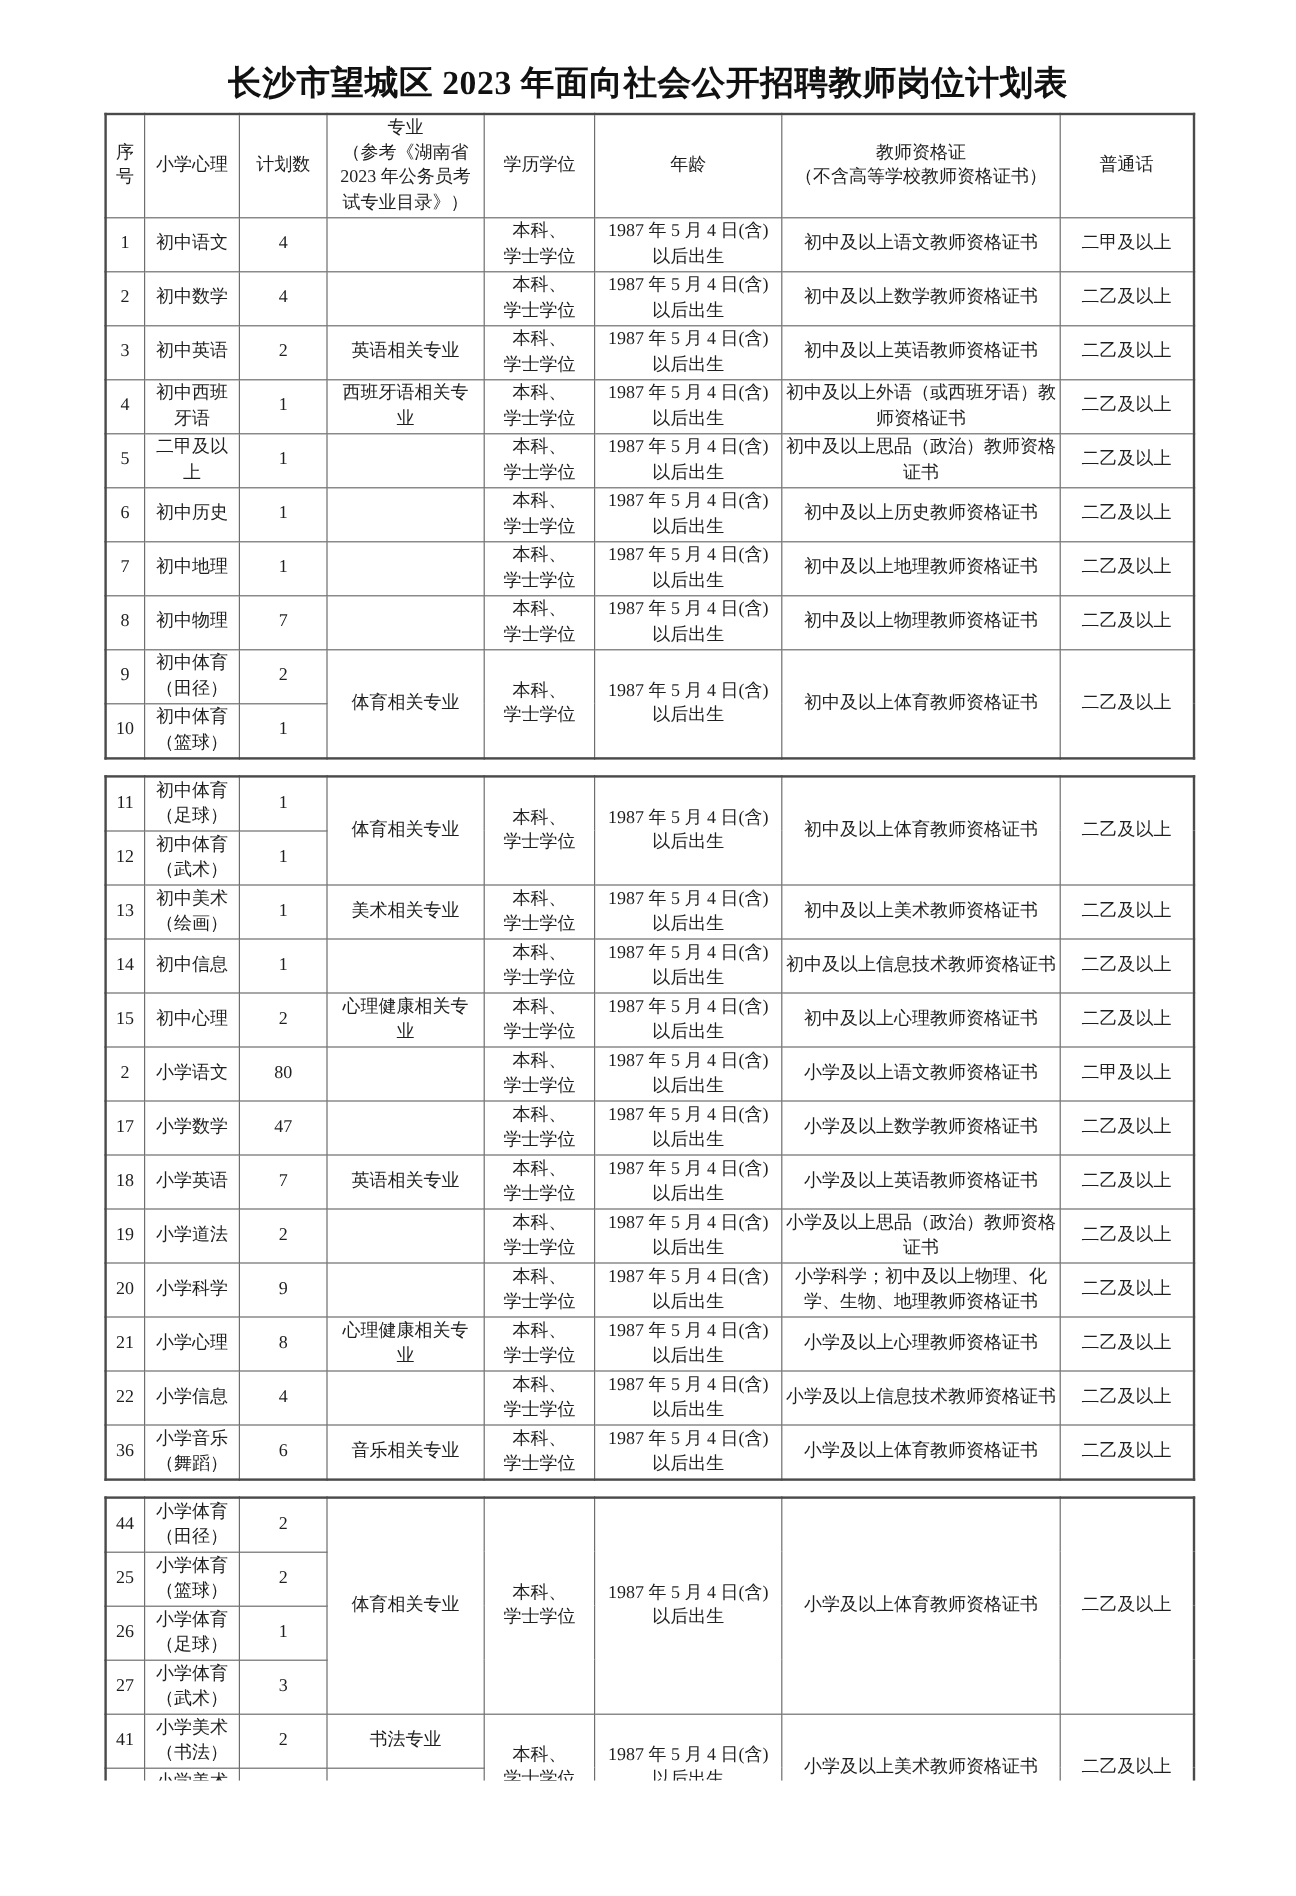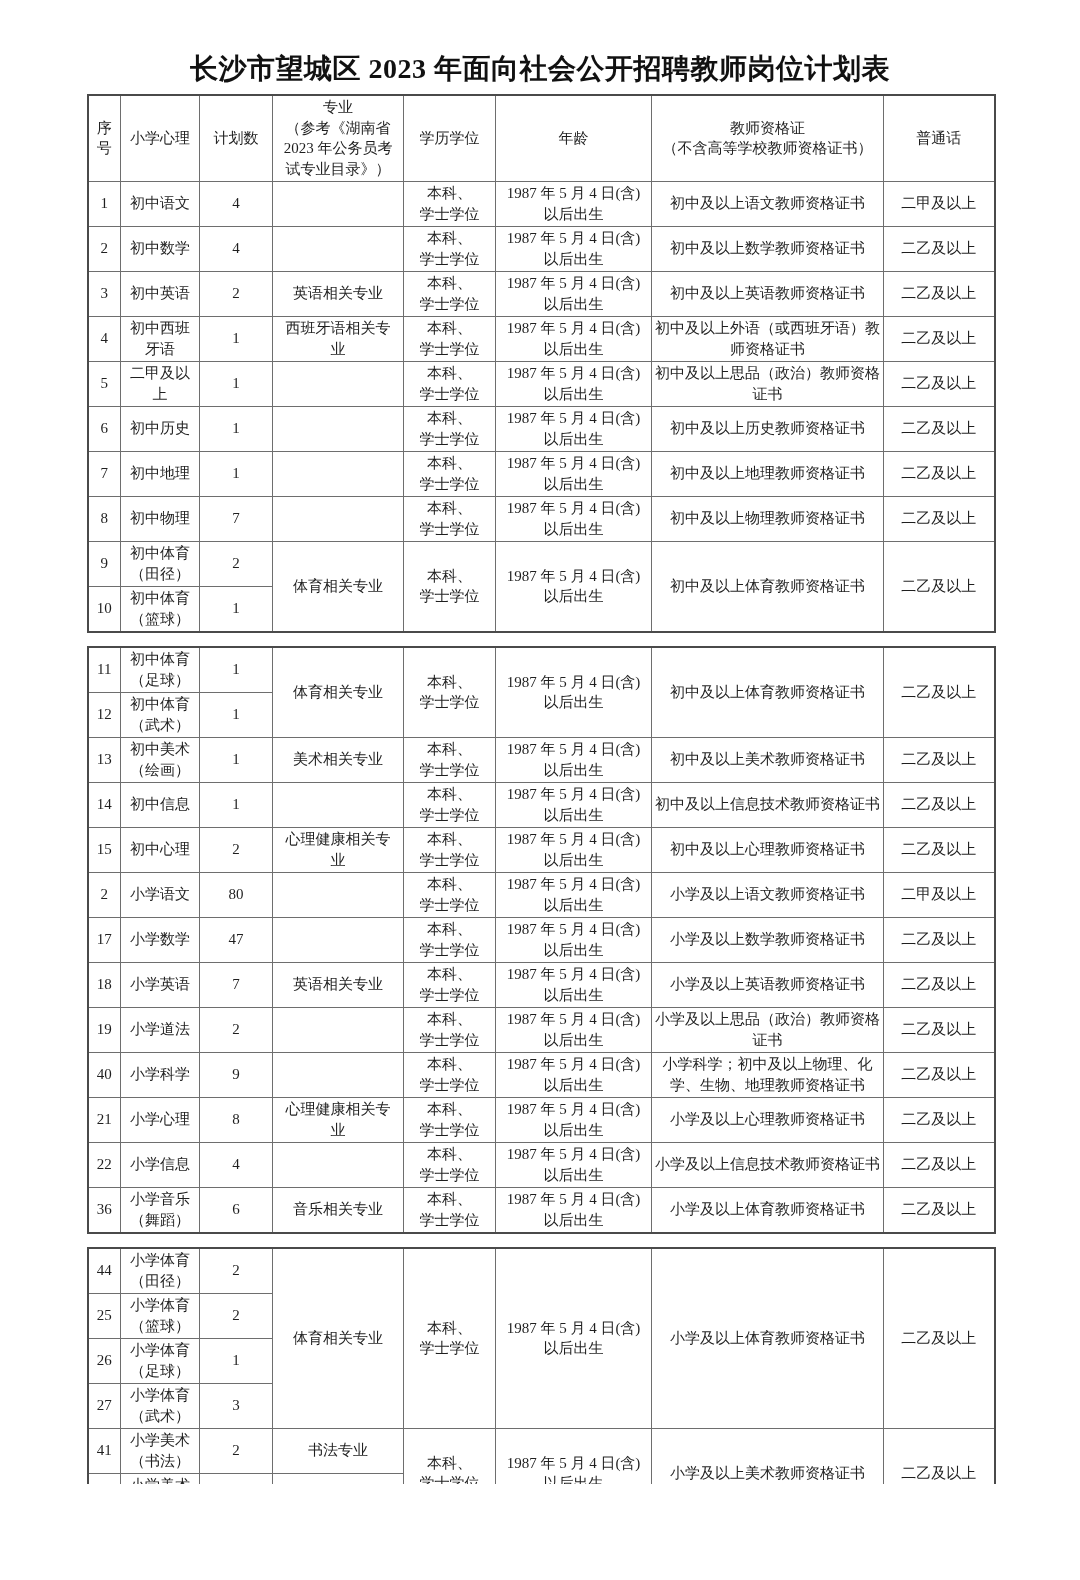--- a/index.html
+++ b/index.html
@@ -322,21 +322,21 @@
               <td class="c-num">2</td>
               <td class="c-major"></td>
               <td class="c-degree">本科、
 学士学位</td>
               <td class="c-age">1987 年 5 月 4 日(含)
 以后出生</td>
               <td class="c-cert">小学及以上思品（政治）教师资格证书</td>
               <td class="c-psc">二乙及以上</td>
             </tr>
             <tr>
-              <td class="c-no">40</td>
+              <td class="c-no">20</td>
               <td class="c-post">小学科学</td>
               <td class="c-num">9</td>
               <td class="c-major"></td>
               <td class="c-degree">本科、
 学士学位</td>
               <td class="c-age">1987 年 5 月 4 日(含)
 以后出生</td>
               <td class="c-cert">小学科学；初中及以上物理、化学、生物、地理教师资格证书</td>
               <td class="c-psc">二乙及以上</td>
             </tr>

